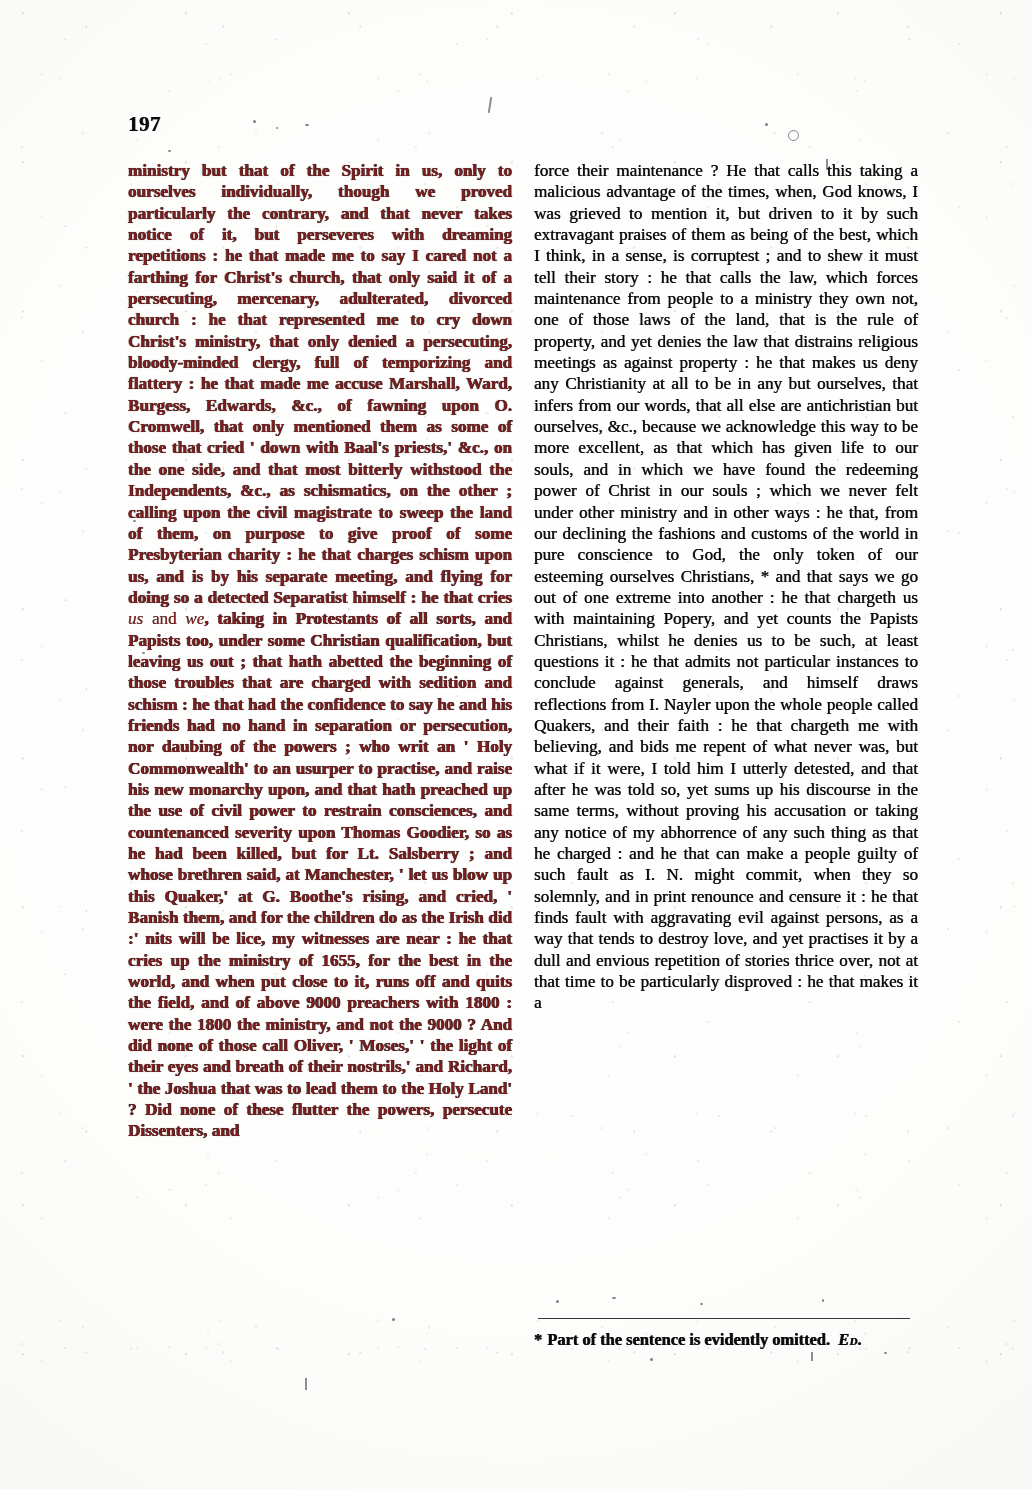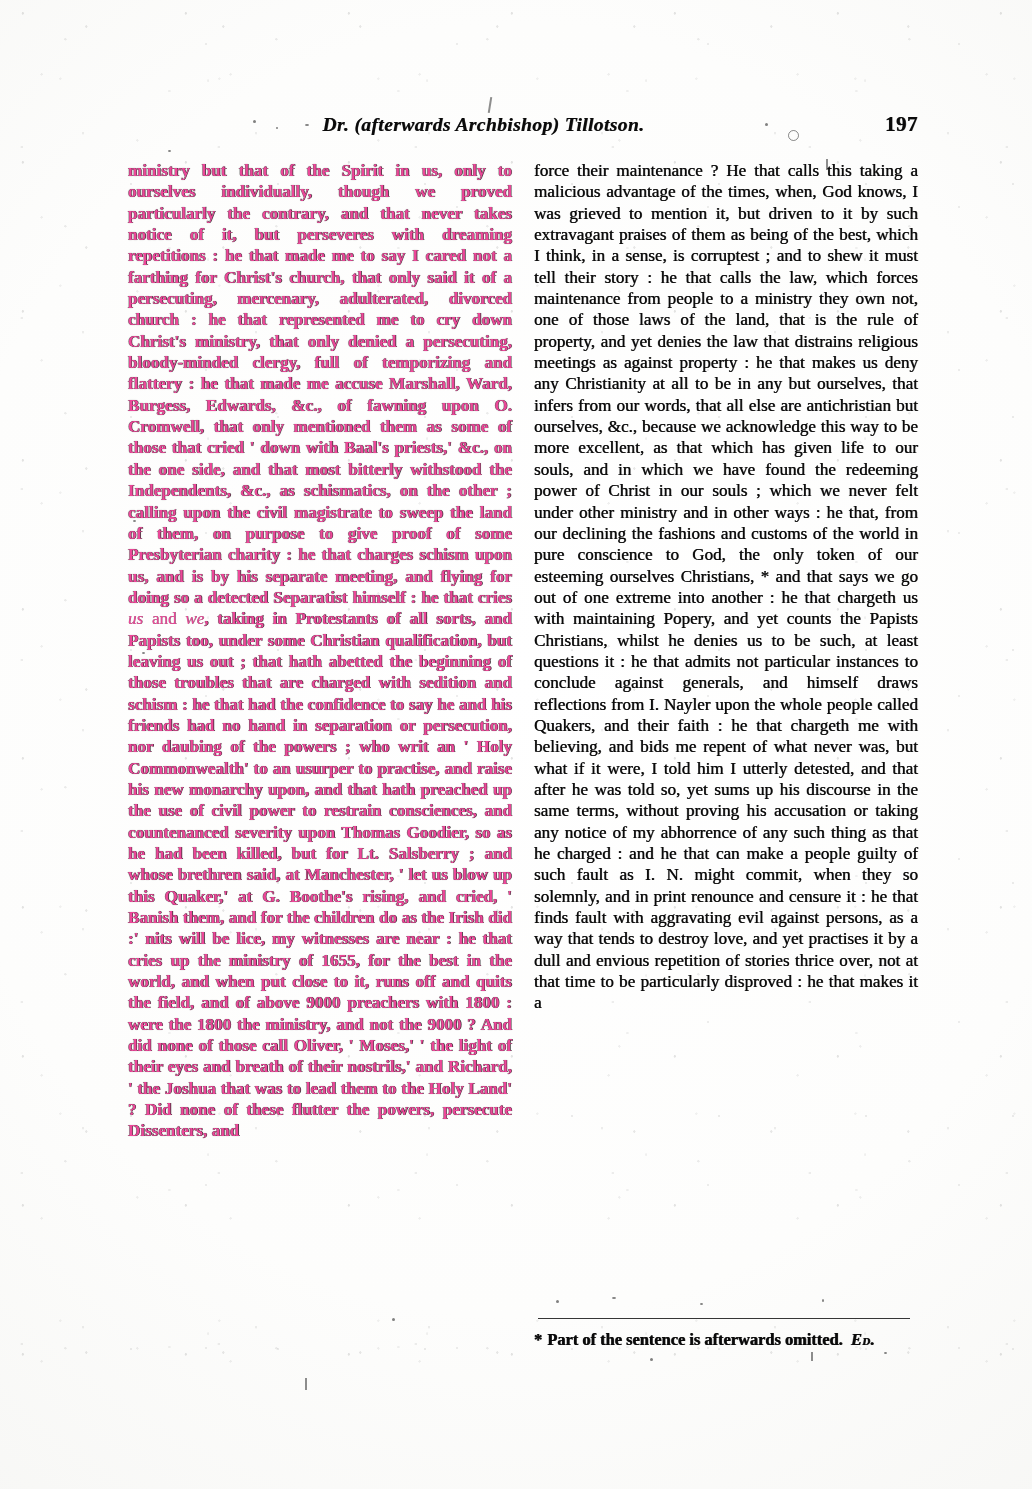--- a/index.html
+++ b/index.html
@@ -112,21 +112,21 @@
     margin: 0;
     filter: blur(.18px);
     text-shadow:
       .34px .22px 0 rgba(0,0,0,.46),
       -.26px .16px 0 rgba(0,0,0,.22),
       .1px -.24px 0 rgba(0,0,0,.14);
   }
   .body-text em { font-style: italic; }
 
   
-  .col-left .body-text { color: #ec4899; }
+  .col-left .body-text { color: #7f1d1d; }
   .ink-heavy {
     font-weight: bold;
     filter: blur(.34px);
     text-shadow:
       .6px .4px 0 rgba(0,0,0,.75),
       -.45px .3px 0 rgba(0,0,0,.5),
       .2px -.4px 0 rgba(0,0,0,.35),
       0 0 1.1px rgba(0,0,0,.35);
   }
   .ink-mid {
@@ -195,39 +195,38 @@
 </style>
 </head>
 <body>
 
 <div class="page-sheet"></div>
 <div class="scan-noise"></div>
 
 <div class="page-body">
 
   <div class="running-head">
-    <span class="head-title">Dr. (afterwards Archbishop) Tillotson.</span>
     <span class="head-folio">197</span>
   </div>
 
   <div class="columns">
 
     <div class="column col-left">
       <p class="body-text"><span class="smudge-top">ministry but that of the Spirit in us, only to ourselves individually, though we proved particularly the contrary, and that never takes notice of it, but perseveres with dreaming repetitions : he that made me to say I cared not a farthing for Christ's church, that only said it of a persecuting, mercenary, adulterated, divorced church : he that represented me to cry down Christ's ministry, that only denied a persecuting, bloody-minded clergy, full of temporizing and flattery : he that made me accuse Marshall, Ward, Burgess, Edwards, &amp;c., of fawning upon O. Cromwell, that only mentioned them as some of those that cried ' down with Baal's priests,' &amp;c., on the one side, and that most bitterly withstood the Independents, &amp;c., as schismatics, on the other ; calling upon the civil magistrate to sweep the land of them, on purpose to give proof of some Presbyterian charity : he that charges schism upon us, and is by his separate meeting, and flying for doing so a detected Separatist himself : he that cries </span><em>us</em><span> and </span><em>we</em><span class="ink-heavy">, taking in Protestants of all sorts, and Papists too, under some Christian qualification, but leaving us out ; that hath abetted the beginning of those troubles that are charged with sedition and schism : he that had the confidence to say he and his friends had no hand in separation or persecution, nor daubing of the powers ; who writ an ' Holy Commonwealth' to an usurper to practise, and raise his new monarchy upon, and that hath preached up the use of civil power to restrain consciences, and countenanced severity upon Thomas Goodier, so as he had been killed, but for Lt. Salsberry ; and whose brethren said, at Manchester, ' let us blow up this Quaker,' at G. Boothe's rising, and cried, ' Banish them, and for the children do as the Irish did :' nits will be lice, my witnesses are near : he that cries up the ministry of 1655, for the best in the world, and when put close to it, runs off and quits the field, and of above 9000 preachers with 1800 : were the 1800 the ministry, and not the 9000 ? And did none of those call Oliver, ' Moses,' ' the light of their eyes and breath of their nostrils,' and Richard, ' the Joshua that was to lead them to the Holy Land' ? Did none of these flutter the powers, persecute Dissenters, and</span></p>
     </div>
 
     <div class="column col-right">
       <p class="body-text ink-mid">force their maintenance ? He that calls this taking a malicious advantage of the times, when, God knows, I was grieved to mention it, but driven to it by such extravagant praises of them as being of the best, which I think, in a sense, is corruptest ; and to shew it must tell their story : he that calls the law, which forces maintenance from people to a ministry they own not, one of those laws of the land, that is the rule of property, and yet denies the law that distrains religious meetings as against property : he that makes us deny any Christianity at all to be in any but ourselves, that infers from our words, that all else are antichristian but ourselves, &amp;c., because we acknowledge this way to be more excellent, as that which has given life to our souls, and in which we have found the redeeming power of Christ in our souls ; which we never felt under other ministry and in other ways : he that, from our declining the fashions and customs of the world in pure conscience to God, the only token of our esteeming ourselves Christians, * and that says we go out of one extreme into another : he that chargeth us with maintaining Popery, and yet counts the Papists Christians, whilst he denies us to be such, at least questions it : he that admits not particular instances to conclude against generals, and himself draws reflections from I. Nayler upon the whole people called Quakers, and their faith : he that chargeth me with believing, and bids me repent of what never was, but what if it were, I told him I utterly detested, and that after he was told so, yet sums up his discourse in the same terms, without proving his accusation or taking any notice of my abhorrence of any such thing as that he charged : and he that can make a people guilty of such fault as I. N. might commit, when they so solemnly, and in print renounce and censure it : he that finds fault with aggravating evil against persons, as a way that tends to destroy love, and yet practises it by a dull and envious repetition of stories thrice over, not at that time to be particularly disproved : he that makes it a</p>
     </div>
 
   </div>
 
   <div class="footnote-block">
     <div class="footnote-rule"></div>
-    <p class="footnote-text"><span class="footnote-marker">*</span>&nbsp;<span>Part of the sentence is afterwards omitted.</span>&nbsp;&nbsp;<span class="footnote-ed">Ed.</span></p>
+    <p class="footnote-text"><span class="footnote-marker">*</span>&nbsp;<span>Part of the sentence is evidently omitted.</span>&nbsp;&nbsp;<span class="footnote-ed">Ed.</span></p>
   </div>
 
   <span class="stray" style="left:253px;  top:120px;  width:3px;  height:3px;"></span>
   <span class="stray" style="left:276px;  top:127px;  width:2px;  height:2px;"></span>
   <span class="stray" style="left:305px;  top:124px;  width:4px;  height:2px;"></span>
   <span class="stray" style="left:765px;  top:123px;  width:3px;  height:3px;"></span>
   <span class="stray" style="left:788px;  top:130px;  width:9px;  height:9px;  background:none; border:1.4px solid rgba(25,25,25,.5); border-radius:50%;"></span>
   <span class="tick" style="left:489px;  top:97px;   width:2px;  height:16px; transform:rotate(9deg);"></span>
   <span class="tick" style="left:826px;  top:159px;  width:2px;  height:11px;"></span>
   <span class="stray" style="left:168px;  top:150px;  width:3px;  height:2px;"></span>

